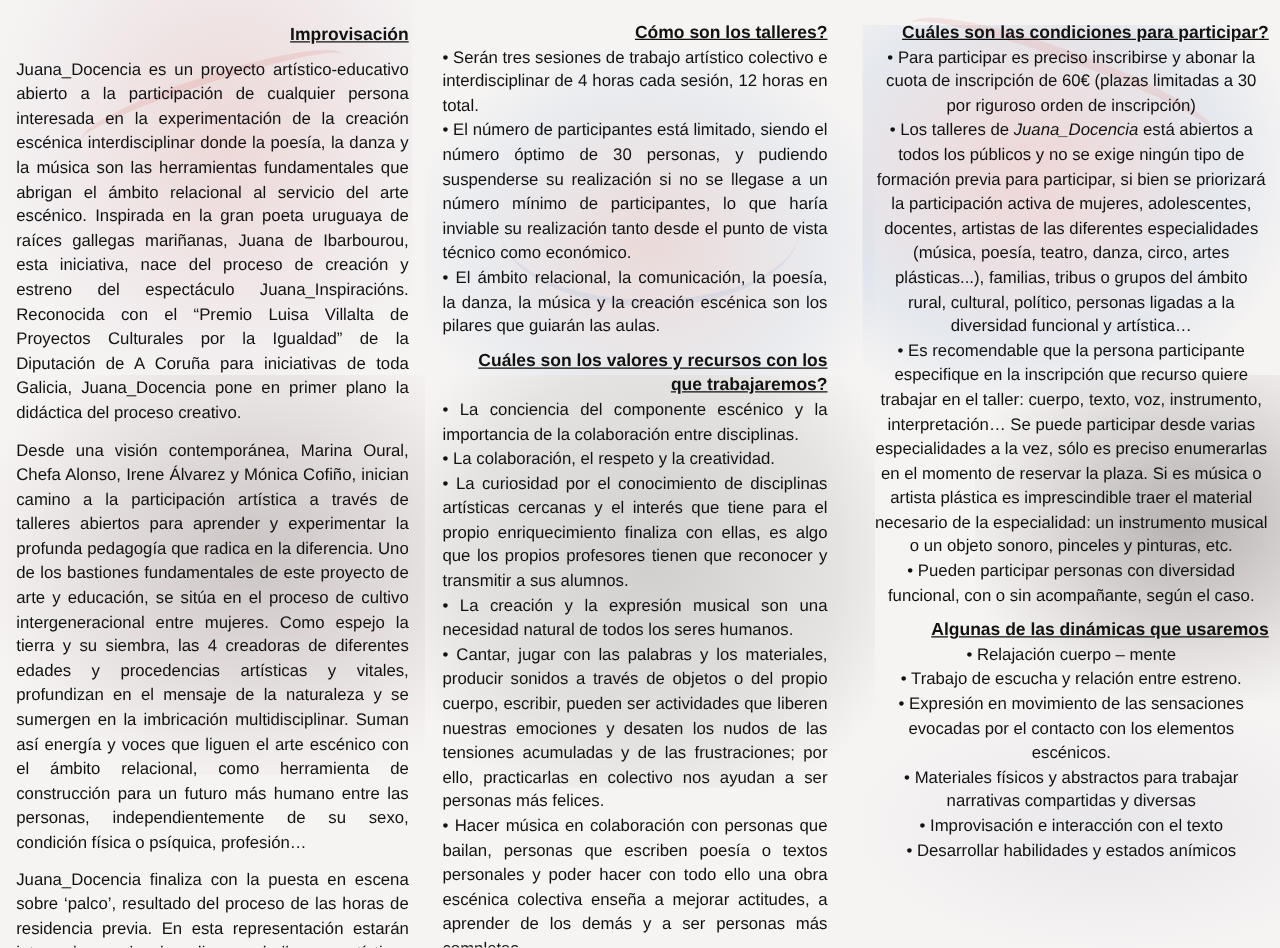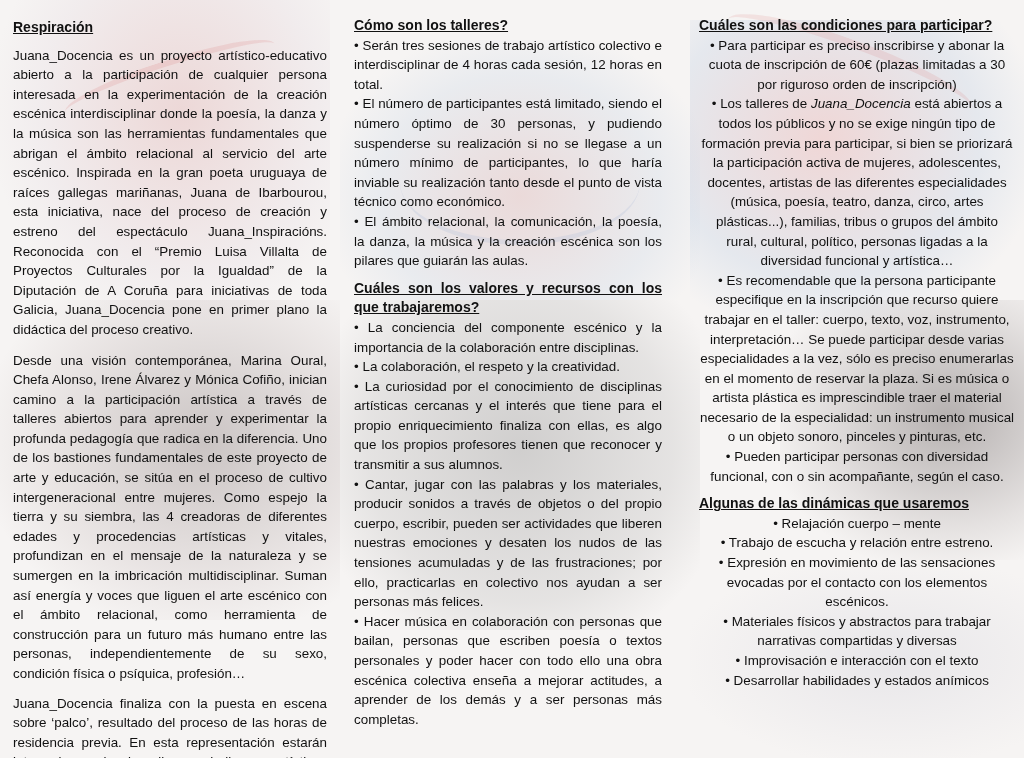--- a/index.html
+++ b/index.html
@@ -35,20 +35,21 @@
 
   
   .col { position: absolute; top: 0; z-index: 1; font-size: 13.4px; line-height: 19.6px; }
   .col.c1 { left: 13px; width: 314px; text-align: justify; }
   .col.c2 { left: 354px; width: 308px; text-align: justify; }
   .col.c3 { left: 699px; width: 316px; text-align: left; }
 
   h2.section-title {
     margin: 0; font-size: 14px; font-weight: bold; text-decoration: underline;
     line-height: 19.6px;
+    text-align: right;
   }
   .c1 h2 { margin-top: 18px; margin-bottom: 8px; }
   .c2 h2.first, .c3 h2.first { margin-top: 16px; margin-bottom: 0; }
   .c2 h2.second { margin-top: 8px; }
   .c3 h2.second { margin-top: 8px; text-decoration: underline; }
 
   p.para { margin: 0 0 10px 0; }
   p.para.p1 { margin-bottom: 11px; }
   p.para.p2 { }
   ul.bullets { list-style: none; margin: 0; padding: 0; }
@@ -68,38 +69,39 @@
   <span class="b4"></span>
   <span class="b5"></span>
   <span class="b6"></span>
   <span class="b7"></span>
   <span class="stroke1"></span>
   <span class="stroke2"></span>
   <span class="stroke3"></span>
 </div>
 
 <div class="col c1">
-  <h2 class="section-title">Respiración</h2>
+  <h2 class="section-title">Improvisación</h2>
   <p class="para p1">Juana_Docencia es un proyecto artístico-educativo abierto a la participación de cualquier persona interesada en la experimentación de la creación escénica interdisciplinar donde la poesía, la danza y la música son las herramientas fundamentales que abrigan el ámbito relacional al servicio del arte escénico. Inspirada en la gran poeta uruguaya de raíces gallegas mariñanas, Juana de Ibarbourou, esta iniciativa, nace del proceso de creación y estreno del espectáculo Juana_Inspiracións. Reconocida con el “Premio Luisa Villalta de Proyectos Culturales por la Igualdad” de la Diputación de A Coruña para iniciativas de toda Galicia, Juana_Docencia pone en primer plano la didáctica del proceso creativo.</p>
   <p class="para p2">Desde una visión contemporánea, Marina Oural, Chefa Alonso, Irene Álvarez  y Mónica Cofiño, inician camino a la participación artística a través de talleres abiertos para aprender y experimentar la profunda pedagogía que radica en la diferencia. Uno de los bastiones fundamentales de este proyecto de arte y educación, se sitúa en el proceso de cultivo intergeneracional entre mujeres. Como espejo la tierra y su siembra, las 4 creadoras de diferentes edades y procedencias artísticas y vitales, profundizan en el mensaje de la naturaleza y se sumergen en la imbricación multidisciplinar. Suman así energía y voces que liguen el arte escénico con el ámbito relacional, como herramienta de construcción para un futuro más humano entre las personas, independientemente de su sexo, condición física o psíquica, profesión…</p>
   <p class="para">Juana_Docencia finaliza con la puesta en escena sobre ‘palco’, resultado del proceso de las horas de residencia previa. En esta representación estarán integrados en la obra diversos hallazgos artísticos surgidos a lo largo de la experiencia.</p>
 </div>
 
 <div class="col c2">
   <h2 class="section-title first">Cómo son los talleres?</h2>
   <ul class="bullets">
     <li><span class="dot">•</span><span>Serán tres sesiones de trabajo artístico colectivo e interdisciplinar de 4 horas cada sesión, 12 horas en total.</span></li>
     <li><span class="dot">•</span><span>El número de participantes está limitado, siendo el número óptimo de 30 personas, y pudiendo suspenderse su realización si no se llegase a un número mínimo de participantes, lo que haría inviable su realización tanto desde el punto de vista técnico como económico.</span></li>
     <li><span class="dot">•</span><span>El ámbito relacional, la comunicación, la poesía, la danza, la música y la creación escénica son los pilares que guiarán las aulas.</span></li>
   </ul>
   <h2 class="section-title second">Cuáles son los valores y recursos con los que trabajaremos?</h2>
   <ul class="bullets">
     <li><span class="dot">•</span><span>La conciencia del componente escénico y la importancia de la colaboración entre disciplinas.</span></li>
     <li><span class="dot">•</span><span>La colaboración, el respeto y la creatividad.</span></li>
     <li><span class="dot">•</span><span>La curiosidad por el conocimiento de disciplinas artísticas cercanas y el interés que tiene para el propio enriquecimiento finaliza con ellas, es algo que los propios profesores tienen que reconocer y transmitir a sus alumnos.</span></li>
+    <li><span class="dot">•</span><span>La creación y la expresión musical son una necesidad natural de todos los seres humanos.</span></li>
     <li><span class="dot">•</span><span>Cantar, jugar con las palabras y los materiales, producir sonidos a través de objetos o del propio cuerpo, escribir, pueden ser actividades que liberen nuestras emociones y desaten los nudos de las tensiones acumuladas y de las frustraciones; por ello, practicarlas en colectivo nos ayudan a ser personas más felices.</span></li>
     <li><span class="dot">•</span><span>Hacer música en colaboración con personas que bailan, personas que escriben poesía o textos personales y poder hacer con todo ello una obra escénica colectiva enseña a mejorar actitudes, a aprender de los demás y a ser personas más completas.</span></li>
 
   </ul>
 </div>
 
 <div class="col c3">
   <h2 class="section-title first">Cuáles son las condiciones para participar?</h2>
   <ul class="bullets">
     <li><span class="dot">•</span><span>Para participar es preciso inscribirse y abonar la cuota de inscripción de 60€ (plazas limitadas a 30 por riguroso orden de inscripción)</span></li>

